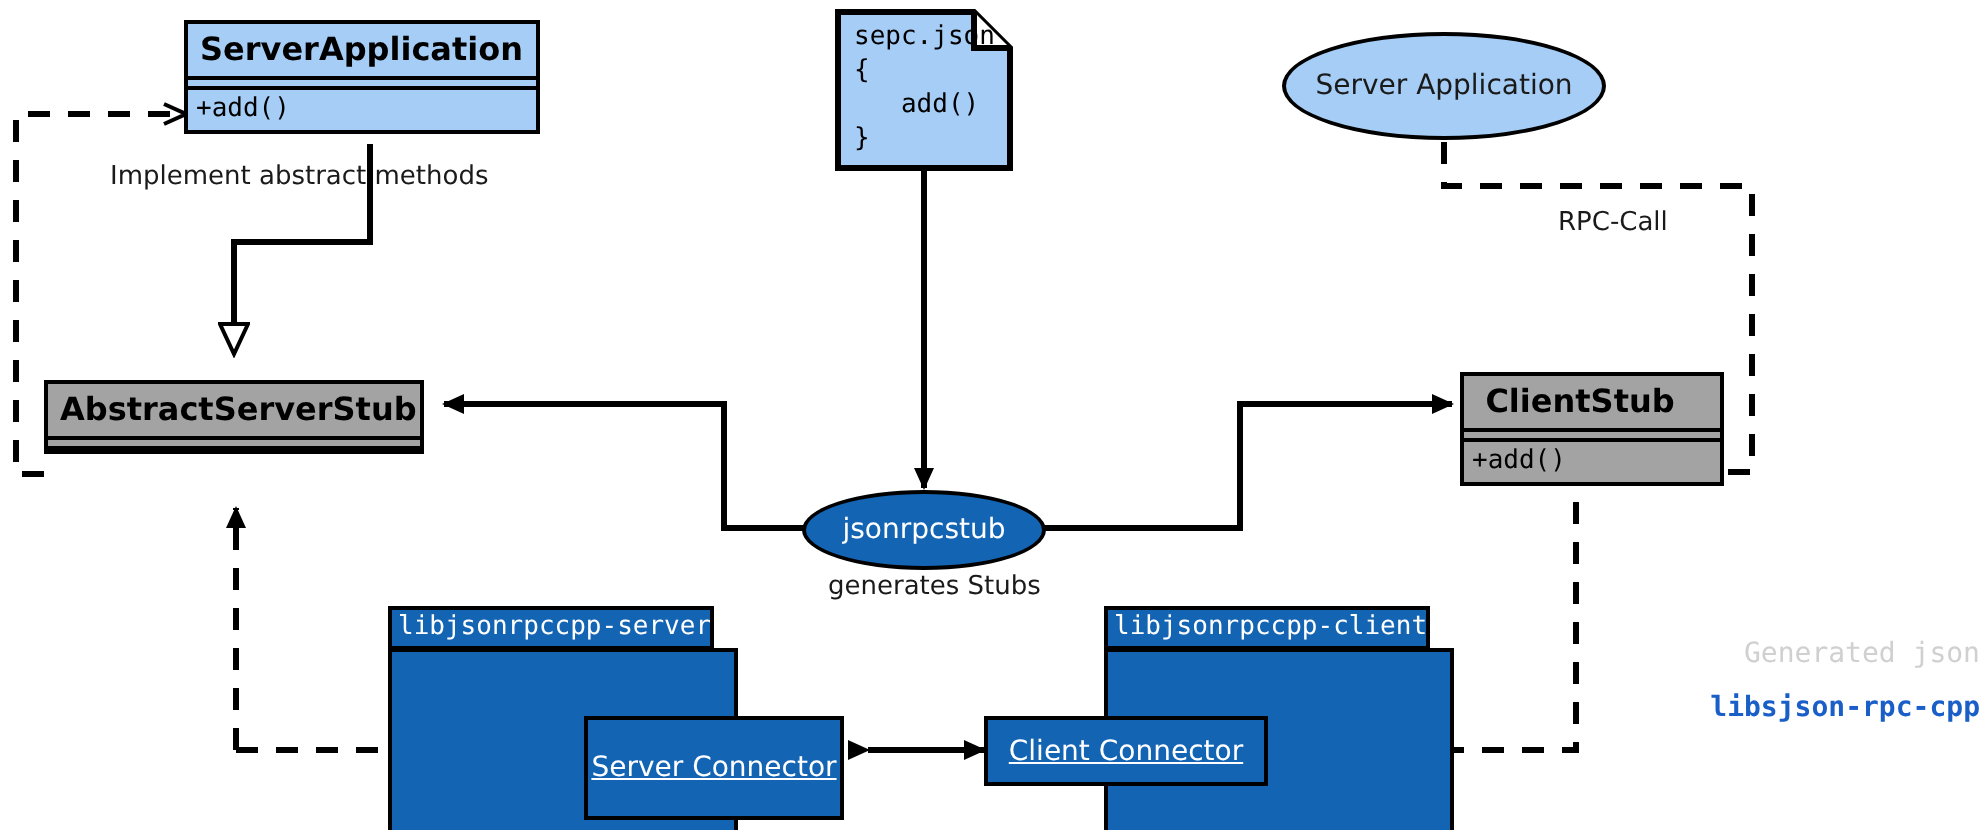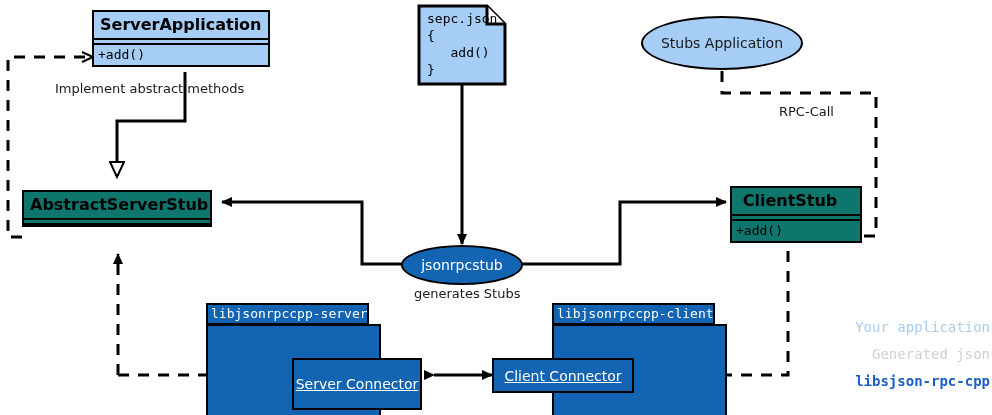--- a/index.html
+++ b/index.html
@@ -50,21 +50,21 @@
     font-size: 13px;
     color: #000000;
     padding: 2px 16px 3px 4px;
     white-space: nowrap;
   }
   .uml-ops.abstract {
     font-style: italic;
     font-weight: bold;
   }
   .fill-blue  { background: #a5cdf5; }
-  .fill-gray  { background: #0f766e; }
+  .fill-gray  { background: #a3a3a3; }
 
   
   .doc-note {
     position: absolute;
     z-index: 5;
   }
   .doc-note .doc-text {
     position: absolute;
     left: 10px;
     top: 6px;
@@ -255,46 +255,45 @@
       <path d="M2,2 L70,2 L88,20 L88,80 L2,80 z" fill="#a5cdf5" stroke="#000000" stroke-width="3"></path>
       <path d="M70,2 L70,20 L88,20" fill="#ffffff" stroke="#000000" stroke-width="3"></path>
     </svg>
     <div class="doc-text">sepc.json
 {
    add()
 }</div>
   </div>
 
   <div class="ellipse client-app" style="left:641px; top:16px; width:162px; height:54px;">
-    <span>Stubs Application</span>
+    <span>Server Application</span>
   </div>
 
   <div class="ellipse stubgen" style="left:401px; top:245px; width:122px; height:40px;">
     <span>jsonrpcstub</span>
   </div>
 
-  <div class="package" style="left:206px; top:303px; width:175px; height:112px;">
+  <div class="package" style="left:194px; top:303px; width:175px; height:112px;">
     <div class="pkg-tab" style="width:163px;">libjsonrpccpp-server</div>
     <div class="pkg-body" style="left:0; top:21px; width:175px; height:95px;"></div>
   </div>
   <div class="connector-box" style="left:292px; top:358px; width:130px; height:52px;">
     <span>Server Connector</span>
   </div>
 
   <div class="package" style="left:552px; top:303px; width:175px; height:112px;">
     <div class="pkg-tab" style="width:163px;">libjsonrpccpp-client</div>
     <div class="pkg-body" style="left:0; top:21px; width:175px; height:95px;"></div>
   </div>
   <div class="connector-box" style="left:492px; top:358px; width:142px; height:35px;">
     <span>Client Connector</span>
   </div>
 
   <div class="label" style="left:55px; top:81px;">Implement abstract methods</div>
   <div class="label" style="left:779px; top:104px;">RPC-Call</div>
   <div class="label" style="left:414px; top:286px;">generates Stubs</div>
 
   <div class="legend" style="right:2px; top:314px;">
-    <div class="lg-app">Your application</div>
     <div class="lg-gen">Generated json</div>
     <div class="lg-lib">libsjson-rpc-cpp</div>
   </div>
 
 </div>
 
 </body></html>

